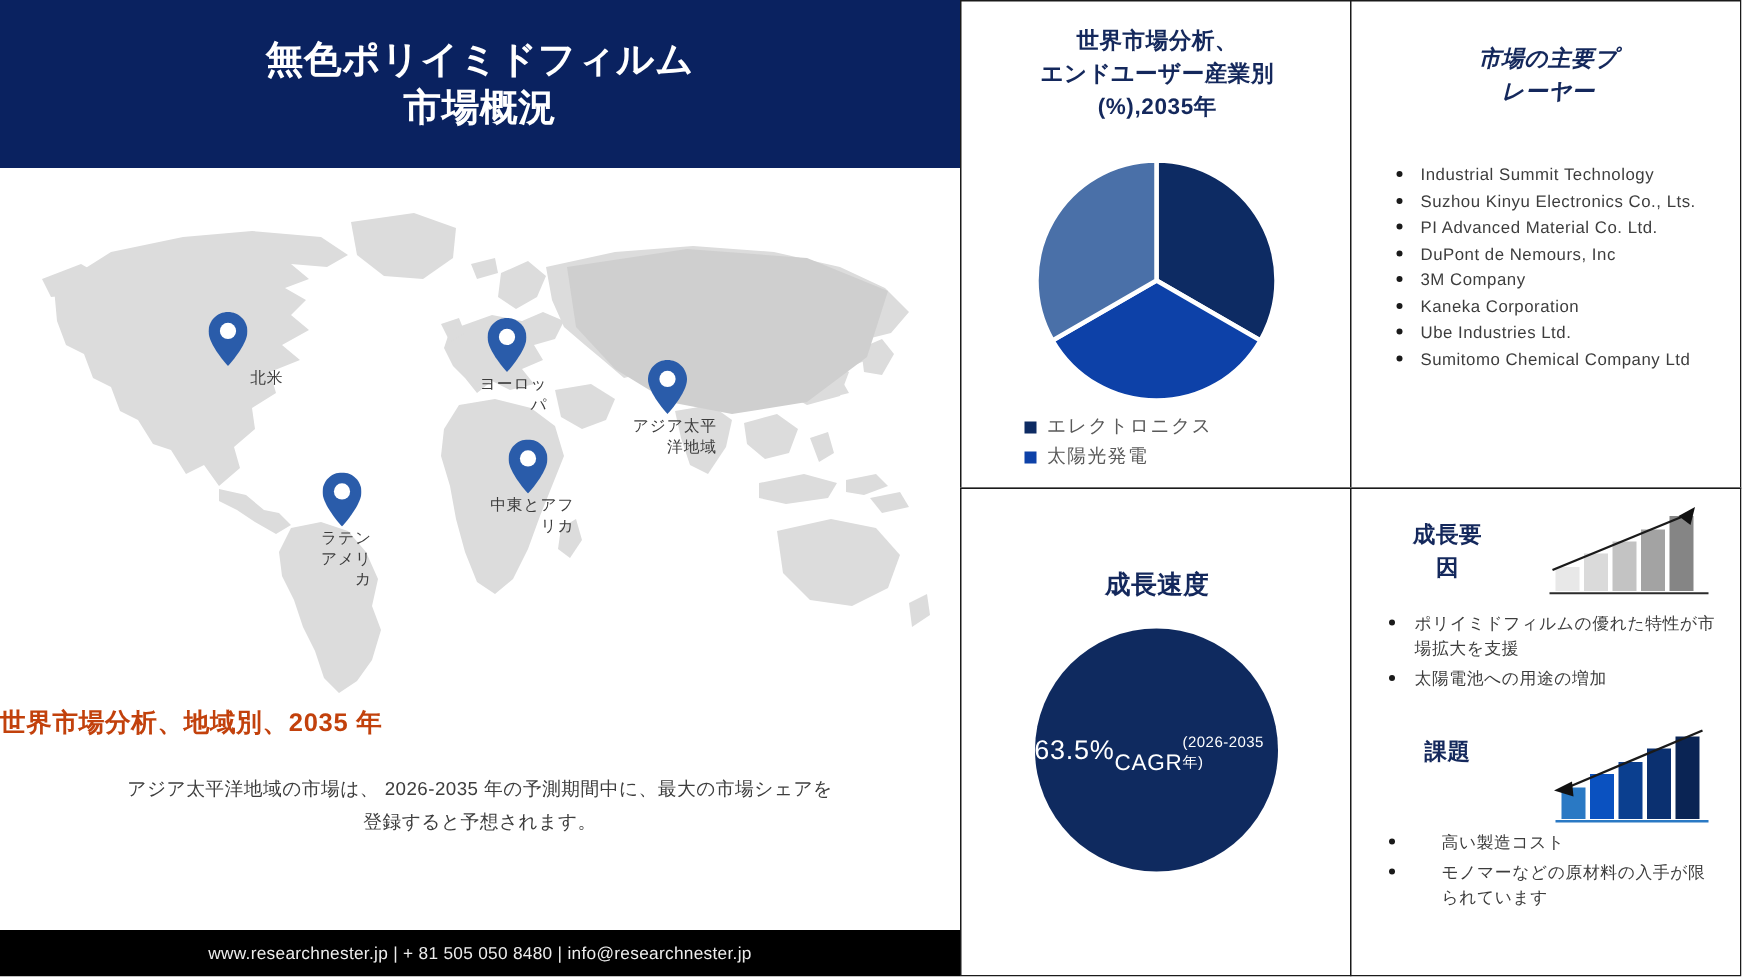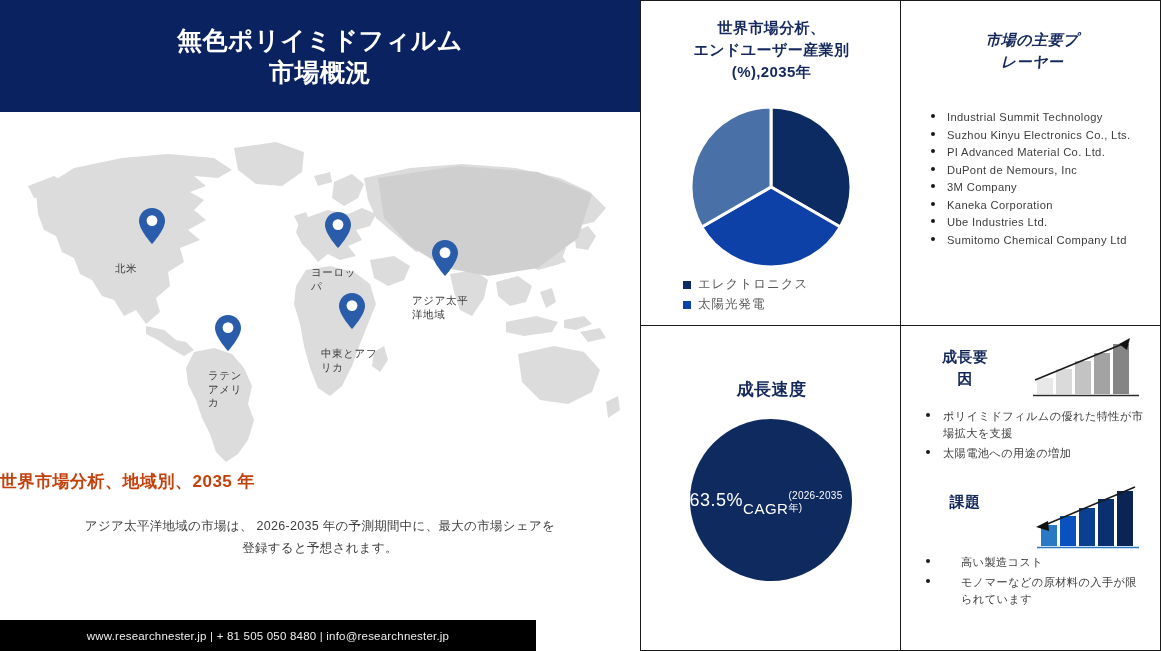--- a/index.html
+++ b/index.html
@@ -60,25 +60,25 @@
     position: absolute;
     width: 0; height: 0;
   }
   .pin-shape {
     position: absolute;
     left: -13px; top: -34px;
     width: 26px; height: 36px;
   }
   .pin-label {
     position: absolute;
-    top: 20px;
+    top: 4px;
     left: 50%;
     transform: translateX(-50%);
     width: 74px;
-    text-align: left;
+    text-align: right;
     font-size: 10.5px;
     color: #3b3b3b;
     line-height: 1.3;
     letter-spacing: 0.6px;
     white-space: normal;
   }
 
   .region-title {
     position: absolute;
     left: 0; top: 358px;
@@ -96,21 +96,21 @@
     text-align: center;
     font-size: 12.5px;
     color: #3d3d3d;
     line-height: 1.75;
     letter-spacing: 0.3px;
   }
 
   .footer-bar {
     position: absolute;
     left: 0; top: 620px;
-    width: 536px; height: 31px;
+    width: 640px; height: 31px;
     background: #000000;
     display: flex;
     align-items: center;
     justify-content: center;
   }
   .footer-text {
     color: #ededed;
     font-size: 11.5px;
     letter-spacing: 0.2px;
   }

